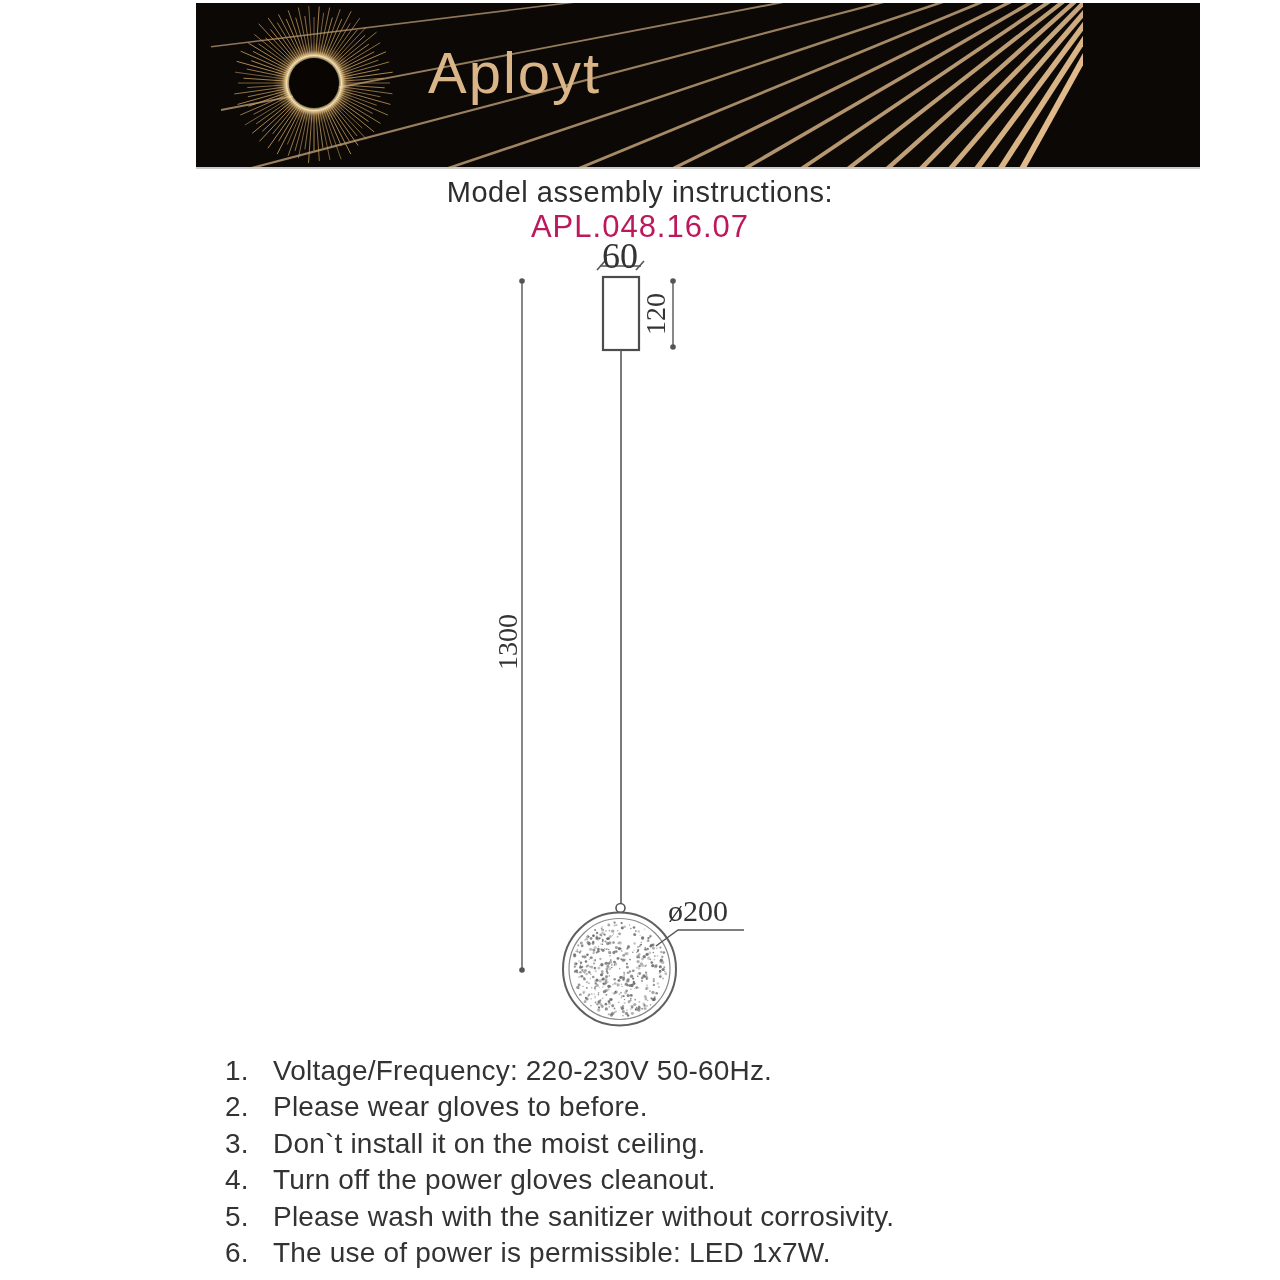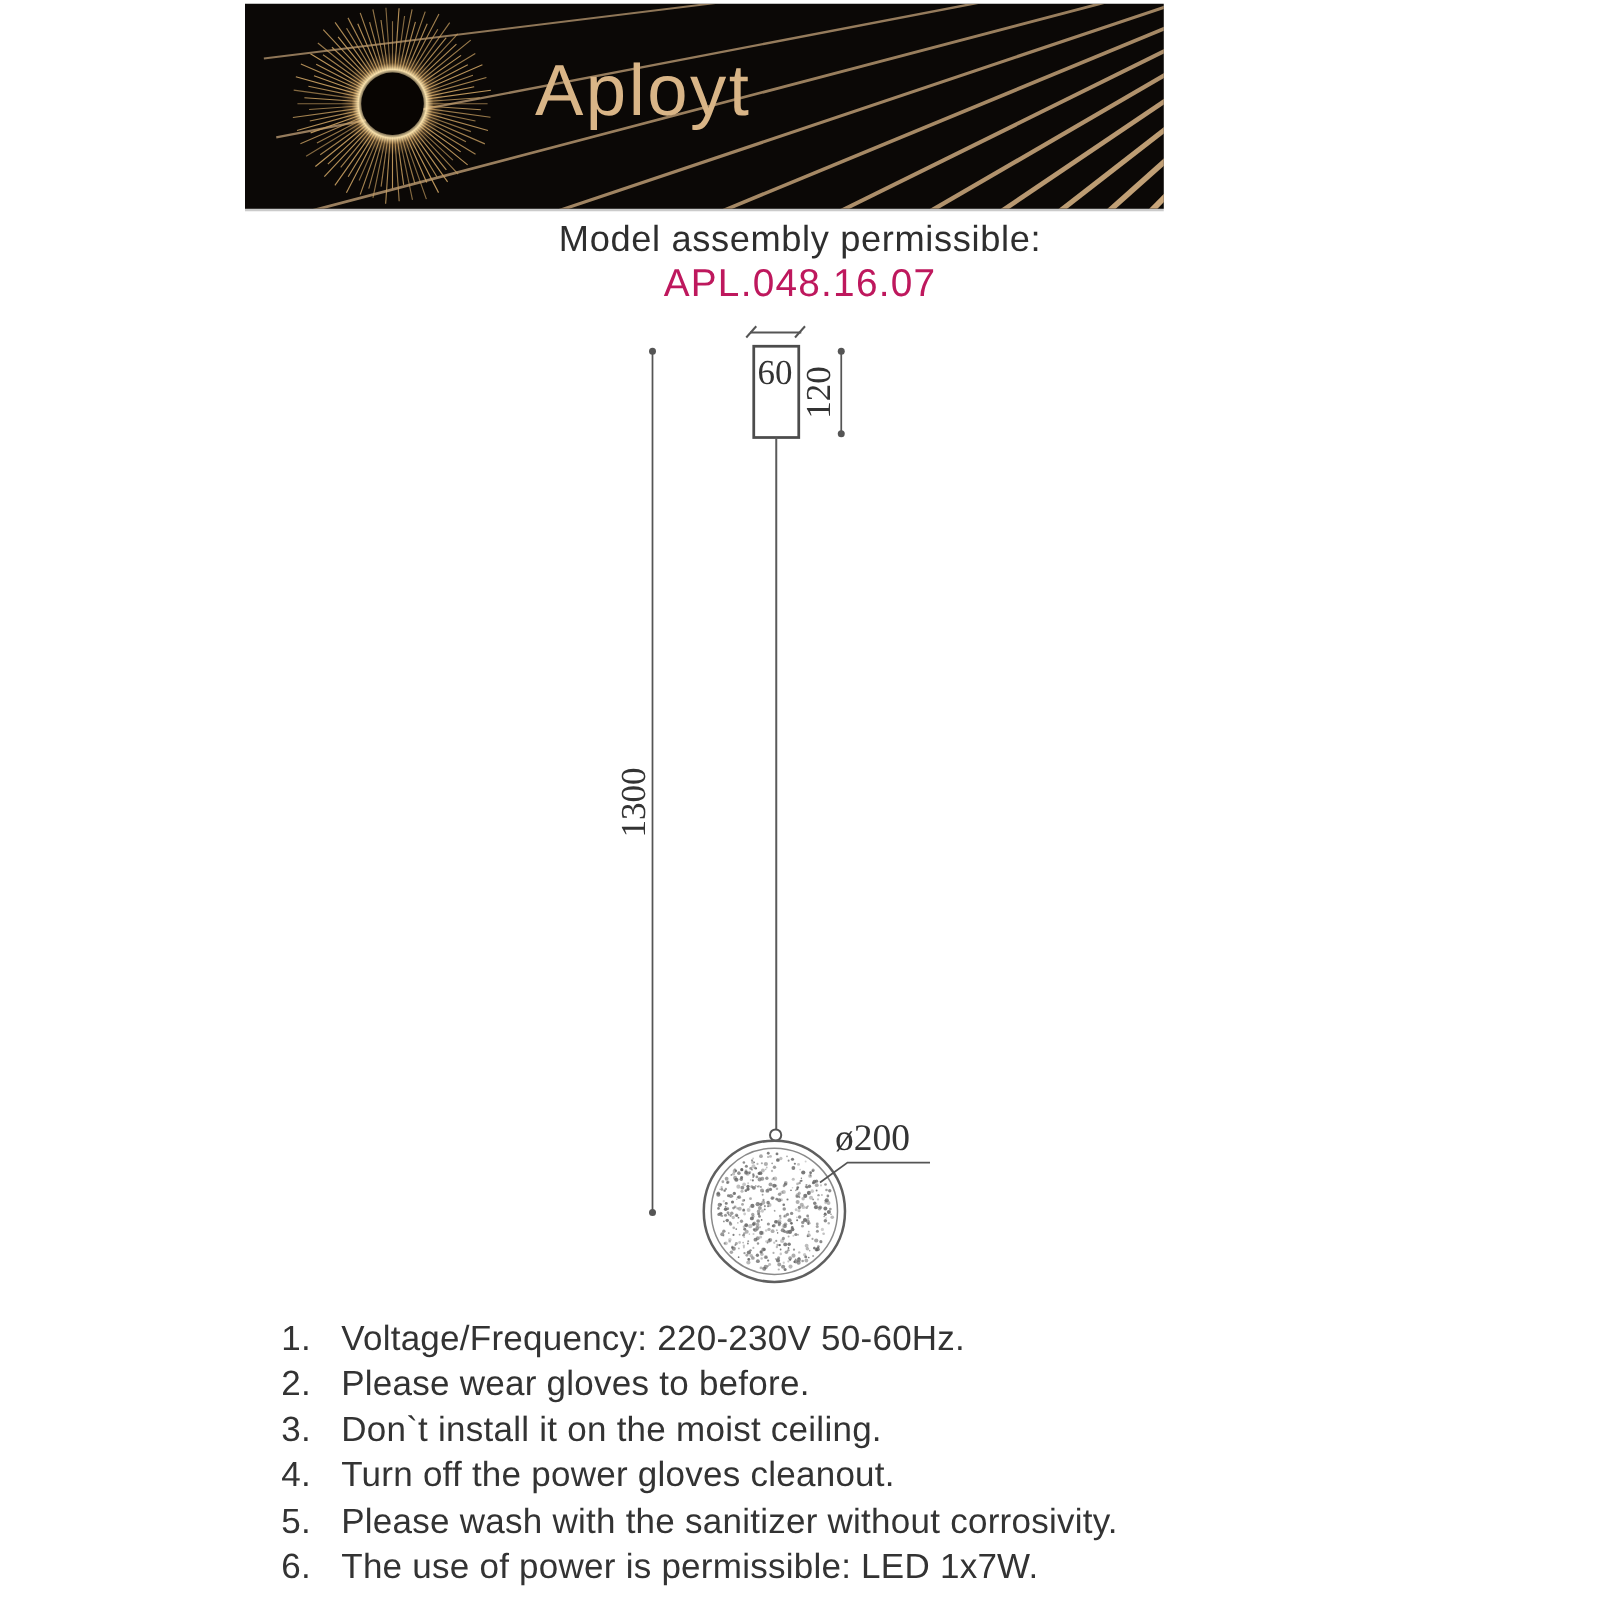--- a/index.html
+++ b/index.html
@@ -2,21 +2,21 @@
 <html><head>
 <meta charset="utf-8">
 <style>
   html,body{margin:0;padding:0;}
   body{
     width:1280px;height:1280px;position:relative;background:#ffffff;
     font-family:"Liberation Sans",sans-serif;overflow:hidden;
   }
   
   .banner{
-    position:absolute;left:196px;top:3px;width:735px;height:164px;
+    position:absolute;left:196px;top:3px;width:1004px;height:164px;
     background:#0b0806;overflow:hidden;
     box-shadow:0 2px 0 rgba(140,140,140,.45);
   }
   .banner svg{position:absolute;}
   .logo-svg{left:30px;top:-6px;}
   .fan-svg{left:0;top:0;}
   .brand{
     position:absolute;left:232px;top:36px;
     font-size:58px;font-weight:300;letter-spacing:2px;
     color:#d9b587;font-family:"Liberation Sans",sans-serif;
@@ -29,21 +29,21 @@
   .model-number{
     position:absolute;left:0;top:209px;width:1280px;text-align:center;
     font-size:31px;color:#be185d;letter-spacing:1px;
   }
   
   .diagram{position:absolute;left:0;top:0;width:1280px;height:1280px;pointer-events:none;}
   .dim{
     position:absolute;font-family:"Liberation Serif",serif;color:#333;
     text-align:center;white-space:nowrap;
   }
-  .dim-60{left:588px;top:235px;width:64px;font-size:28px;margin-top:48px;}
+  .dim-60{left:588px;top:235px;width:64px;font-size:36px;}
   .dim-120{left:606px;top:298px;width:100px;font-size:28px;transform:rotate(-90deg);}
   .dim-1300{left:448px;top:626px;width:120px;font-size:28px;transform:rotate(-90deg);}
   .dim-200{left:668px;top:894px;width:70px;font-size:30px;text-align:left;}
   
   .instructions{
     position:absolute;left:225px;top:1053px;width:860px;
     font-size:28px;color:#333;letter-spacing:.2px;
   }
   .instr-row{display:flex;line-height:36.4px;}
   .instr-num{width:48px;flex:0 0 48px;}
@@ -174,21 +174,21 @@
         <line x1="114.43527036742272" y1="80.50668764757887" x2="153.36319191239252" y2="72.41737252785944" stroke="#c59d60" stroke-width="0.9" opacity="0.92"></line>
         <line x1="114.74852054298093" y1="82.32350047440136" x2="166.6937039282024" y2="75.18379935463173" stroke="#c59d60" stroke-width="0.9" opacity="0.95"></line>
         <line x1="114.93705676814456" y1="84.15745483915387" x2="157.88273549459277" y2="81.21988993747362" stroke="#c59d60" stroke-width="0.9" opacity="0.80"></line>
       </g>
     <circle cx="88" cy="86" r="41" fill="url(#glowGrad)"></circle>
     <circle cx="88" cy="86" r="25" fill="#080502"></circle>
   </svg>
   <span class="brand">Aployt</span>
 </div>
 
-<div class="page-title">Model assembly permissible:</div>
+<div class="page-title">Model assembly instructions:</div>
 <div class="model-number">APL.048.16.07</div>
 
 <svg class="diagram" viewBox="0 0 1280 1280">
 
   <line x1="600" y1="266" x2="641" y2="266" stroke="#555" stroke-width="1.6"></line>
   <line x1="597" y1="270" x2="605" y2="261" stroke="#555" stroke-width="1.6"></line>
   <line x1="636" y1="270" x2="644" y2="261" stroke="#555" stroke-width="1.6"></line>
 
   <rect x="603" y="277" width="36" height="73" fill="#ffffff" stroke="#4c4c4c" stroke-width="2.2"></rect>
 

